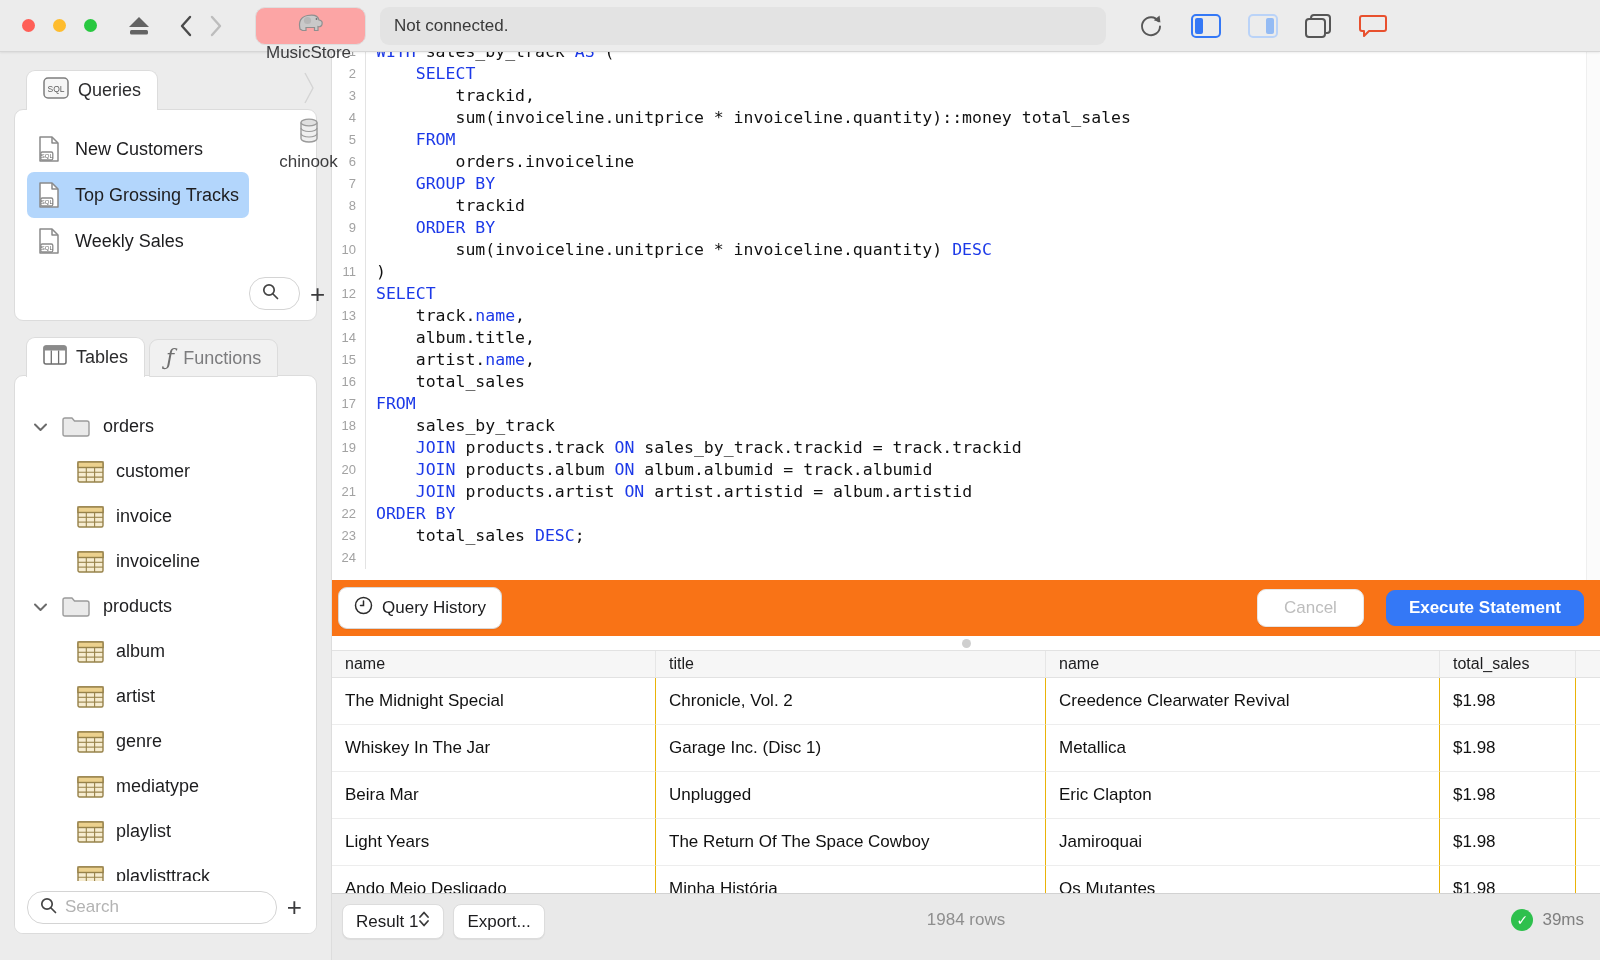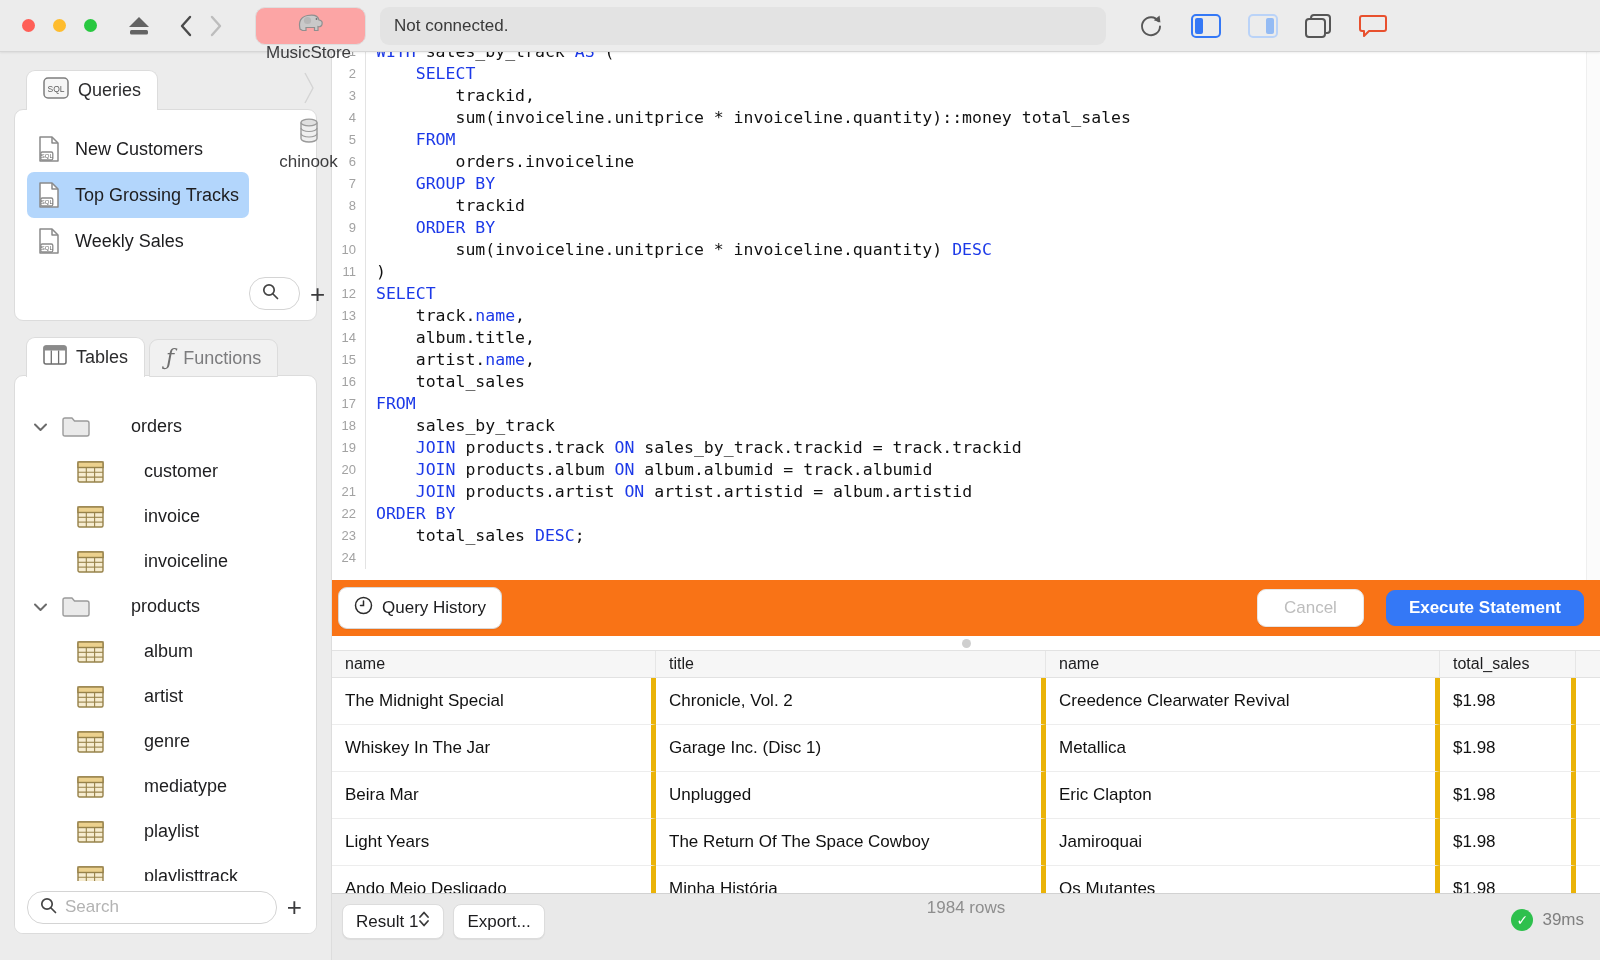--- a/index.html
+++ b/index.html
@@ -66,21 +66,21 @@
   .search-box input { border:none; outline:none; font-size:17px; width:100%; color:#333; background:transparent;
                       font-family:"Liberation Sans","DejaVu Sans",sans-serif; }
   .search-box input::placeholder { color:#b3b3b3; }
   .plus-btn { font-size:26px; color:#3c3c3e; line-height:1; padding:0 2px; background:none; border:none;
               font-family:"Liberation Sans",sans-serif; }
   .panel-tables { flex:1; margin-top:-1px; margin-bottom:26px; padding:28px 10px 0 10px; overflow:hidden; position:relative; }
   .tables-gap { height:16px; }
   .tree-row { display:flex; align-items:center; height:45px; font-size:18px; color:#1d1d1f; gap:12px; }
   .tree-row .chev { width:16px; margin-left:8px; flex:0 0 16px; display:flex; }
   .tree-row.table-row-item { padding-left:52px; }
-  .tree-label { white-space:nowrap;margin-left:28px; }
+  .tree-label { white-space:nowrap; }
   .panel-tables .search-overlay { position:absolute; left:0; right:0; bottom:0; height:52px; background:#fff;
                  padding:8px 12px 8px 12px; display:flex; align-items:center; }
 
   
   .main { flex:1; display:flex; flex-direction:column; min-width:0; background:#fff; }
 
   
   .editor { flex:1; overflow:hidden; position:relative; background:#fff; }
   .code-scroll { margin-top:-11px; }
   .code-line { display:flex; height:22px; line-height:22px; font-family:"DejaVu Sans Mono","Liberation Mono",monospace; font-size:16.5px; }
@@ -103,31 +103,31 @@
   .splitter { flex:0 0 14px; background:#fff; display:flex; align-items:center; justify-content:center; }
   .splitter .dot { width:9px; height:9px; border-radius:50%; background:#cfcfcf; }
 
   
   .results { flex:0 0 243px; overflow:hidden; border-top:1px solid #e2e2e2; }
   .tr { display:grid; grid-template-columns:324px 390px 394px 136px 1fr; }
   .th { height:27px; background:#f6f6f6; border-bottom:1px solid #e2e2e2; font-size:16px; color:#1c1c1e;
         display:flex; align-items:center; padding-left:13px; border-right:1px solid #e6e6e6; }
   .th:last-child { border-right:none; }
   .td { height:47px; display:flex; align-items:center; padding-left:13px; font-size:17px; color:#111;
-        border-bottom:1px solid #ededed; border-right:5px solid #eab308; background:#fff; white-space:nowrap; overflow:hidden; }
+        border-bottom:1px solid #ededed; border-right:1px solid #eab308; background:#fff; white-space:nowrap; overflow:hidden; }
   .td:last-child { border-right:none; }
 
   
   .statusbar { flex:0 0 67px; background:#e9e9e9; border-top:1px solid #d2d2d2; display:flex;
                align-items:flex-start; padding:10px 16px 0 10px; position:relative; }
   .sb-btn { background:#fff; border:1px solid #dcdcdc; border-radius:8px; height:35px; display:inline-flex;
             align-items:center; padding:0 13px; font-size:17px; color:#1c1c1e;
             box-shadow:0 1px 1px rgba(0,0,0,.06); font-family:"Liberation Sans",sans-serif; }
   .sb-btn + .sb-btn { margin-left:9px; }
-  .rowcount { position:absolute; left:0; right:0; top:4px; text-align:center; font-size:17px; color:#8e8e8e; pointer-events:none; }
+  .rowcount { position:absolute; left:0; right:0; top:16px; text-align:center; font-size:17px; color:#8e8e8e; pointer-events:none; }
   .sb-right { margin-left:auto; display:flex; align-items:center; gap:9px; padding-top:5px; }
   .check-badge { width:22px; height:22px; border-radius:50%; background:var(--success-green,#2ec04d);
                  color:#fff; font-size:14px; font-weight:700; display:flex; align-items:center; justify-content:center; }
   .duration { font-size:17px; color:#7f7f7f; }
 </style>
 </head>
 <body>
 
 <div class="window">
 

